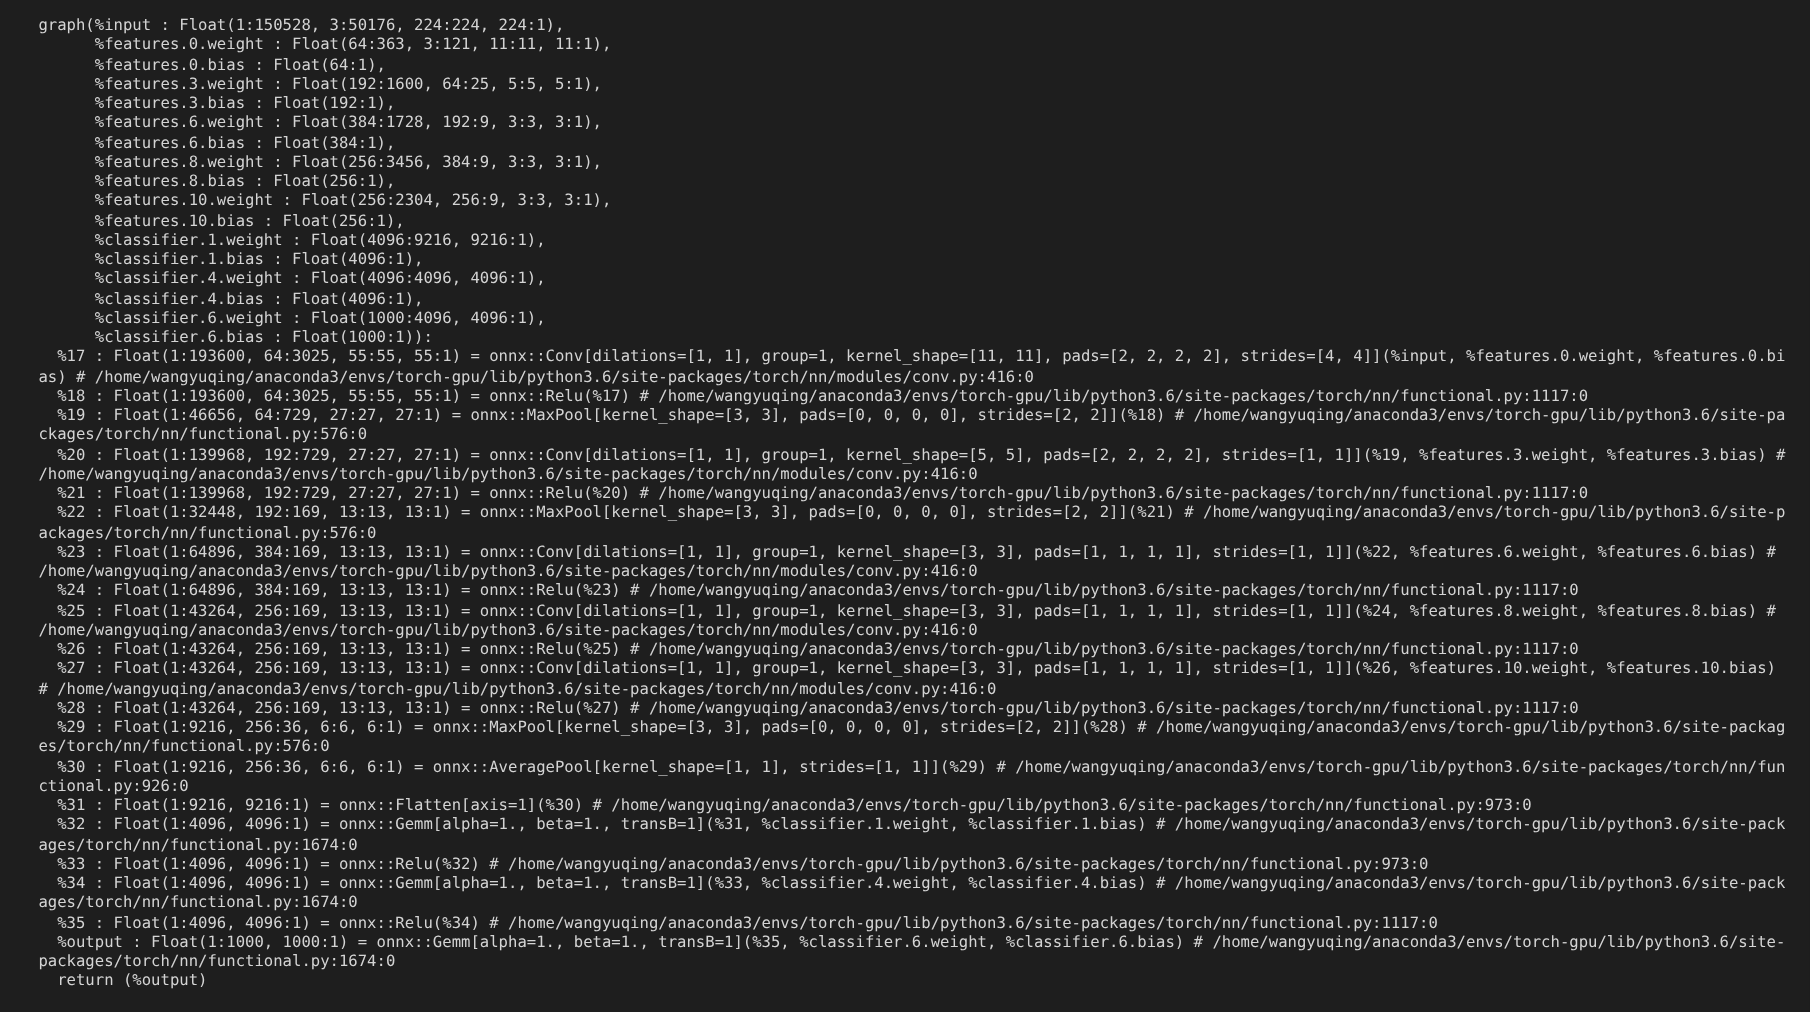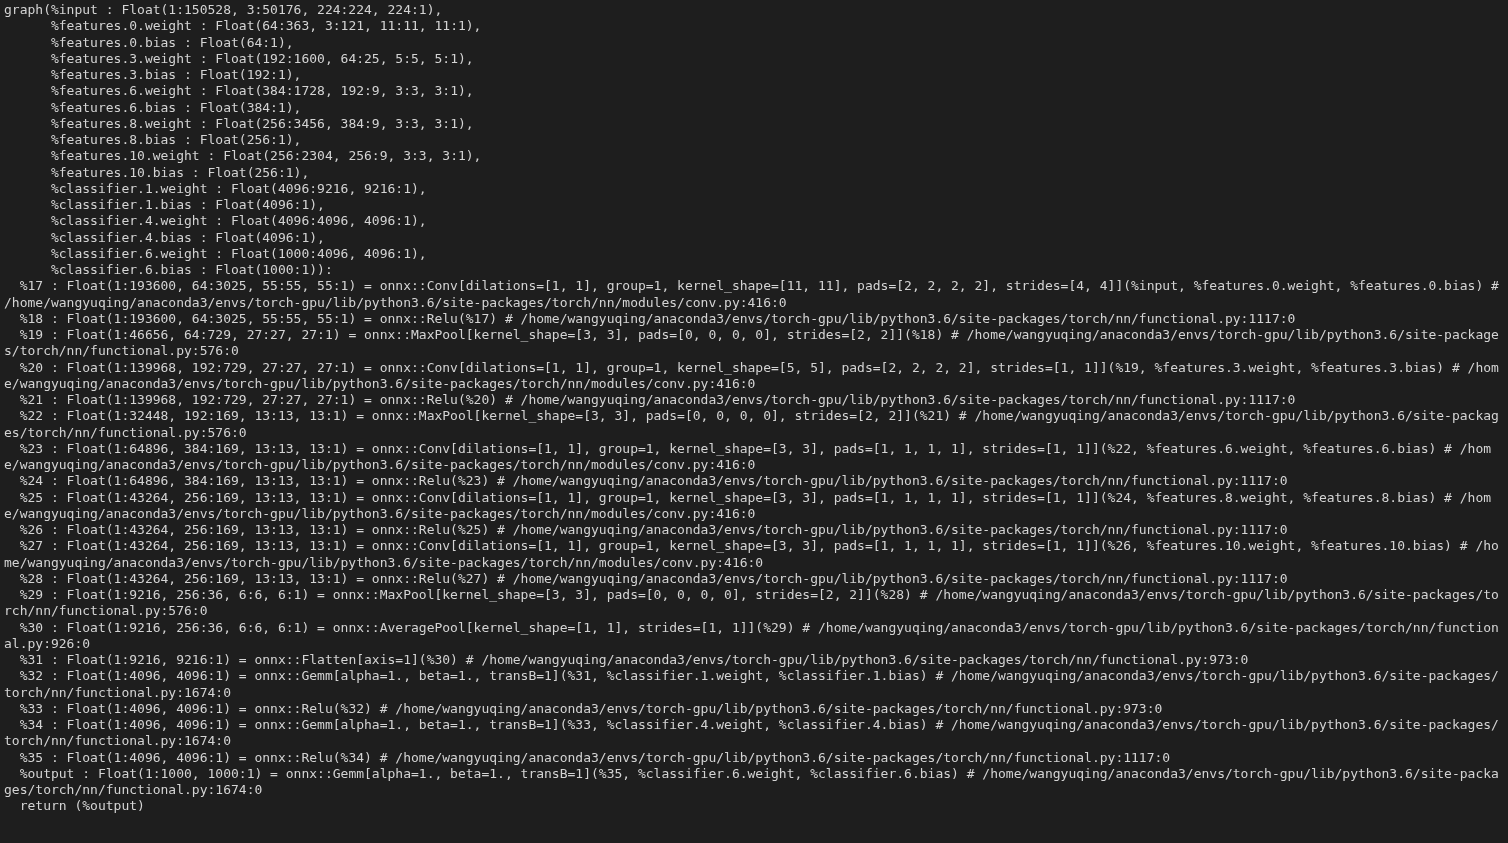--- a/index.html
+++ b/index.html
@@ -5,22 +5,22 @@
   html, body {
     margin: 0;
     padding: 0;
     background: #1e1e1e;
     color: #d4d4d4;
     font-family: Consolas, "Courier New", monospace;
     font-size: 13px;
     line-height: 1.25;
   }
   pre.console {
-    margin: 0;
-    padding: 2px 4px 6px 4px;
+    margin: 12px;
+    padding: 2px 4px 6px 20px;
     white-space: pre-wrap;
     word-break: break-all;
   }
 </style>
 </head>
 <body>
 
 <pre class="console">graph(%input : Float(1:150528, 3:50176, 224:224, 224:1),
       %features.0.weight : Float(64:363, 3:121, 11:11, 11:1),
       %features.0.bias : Float(64:1),

